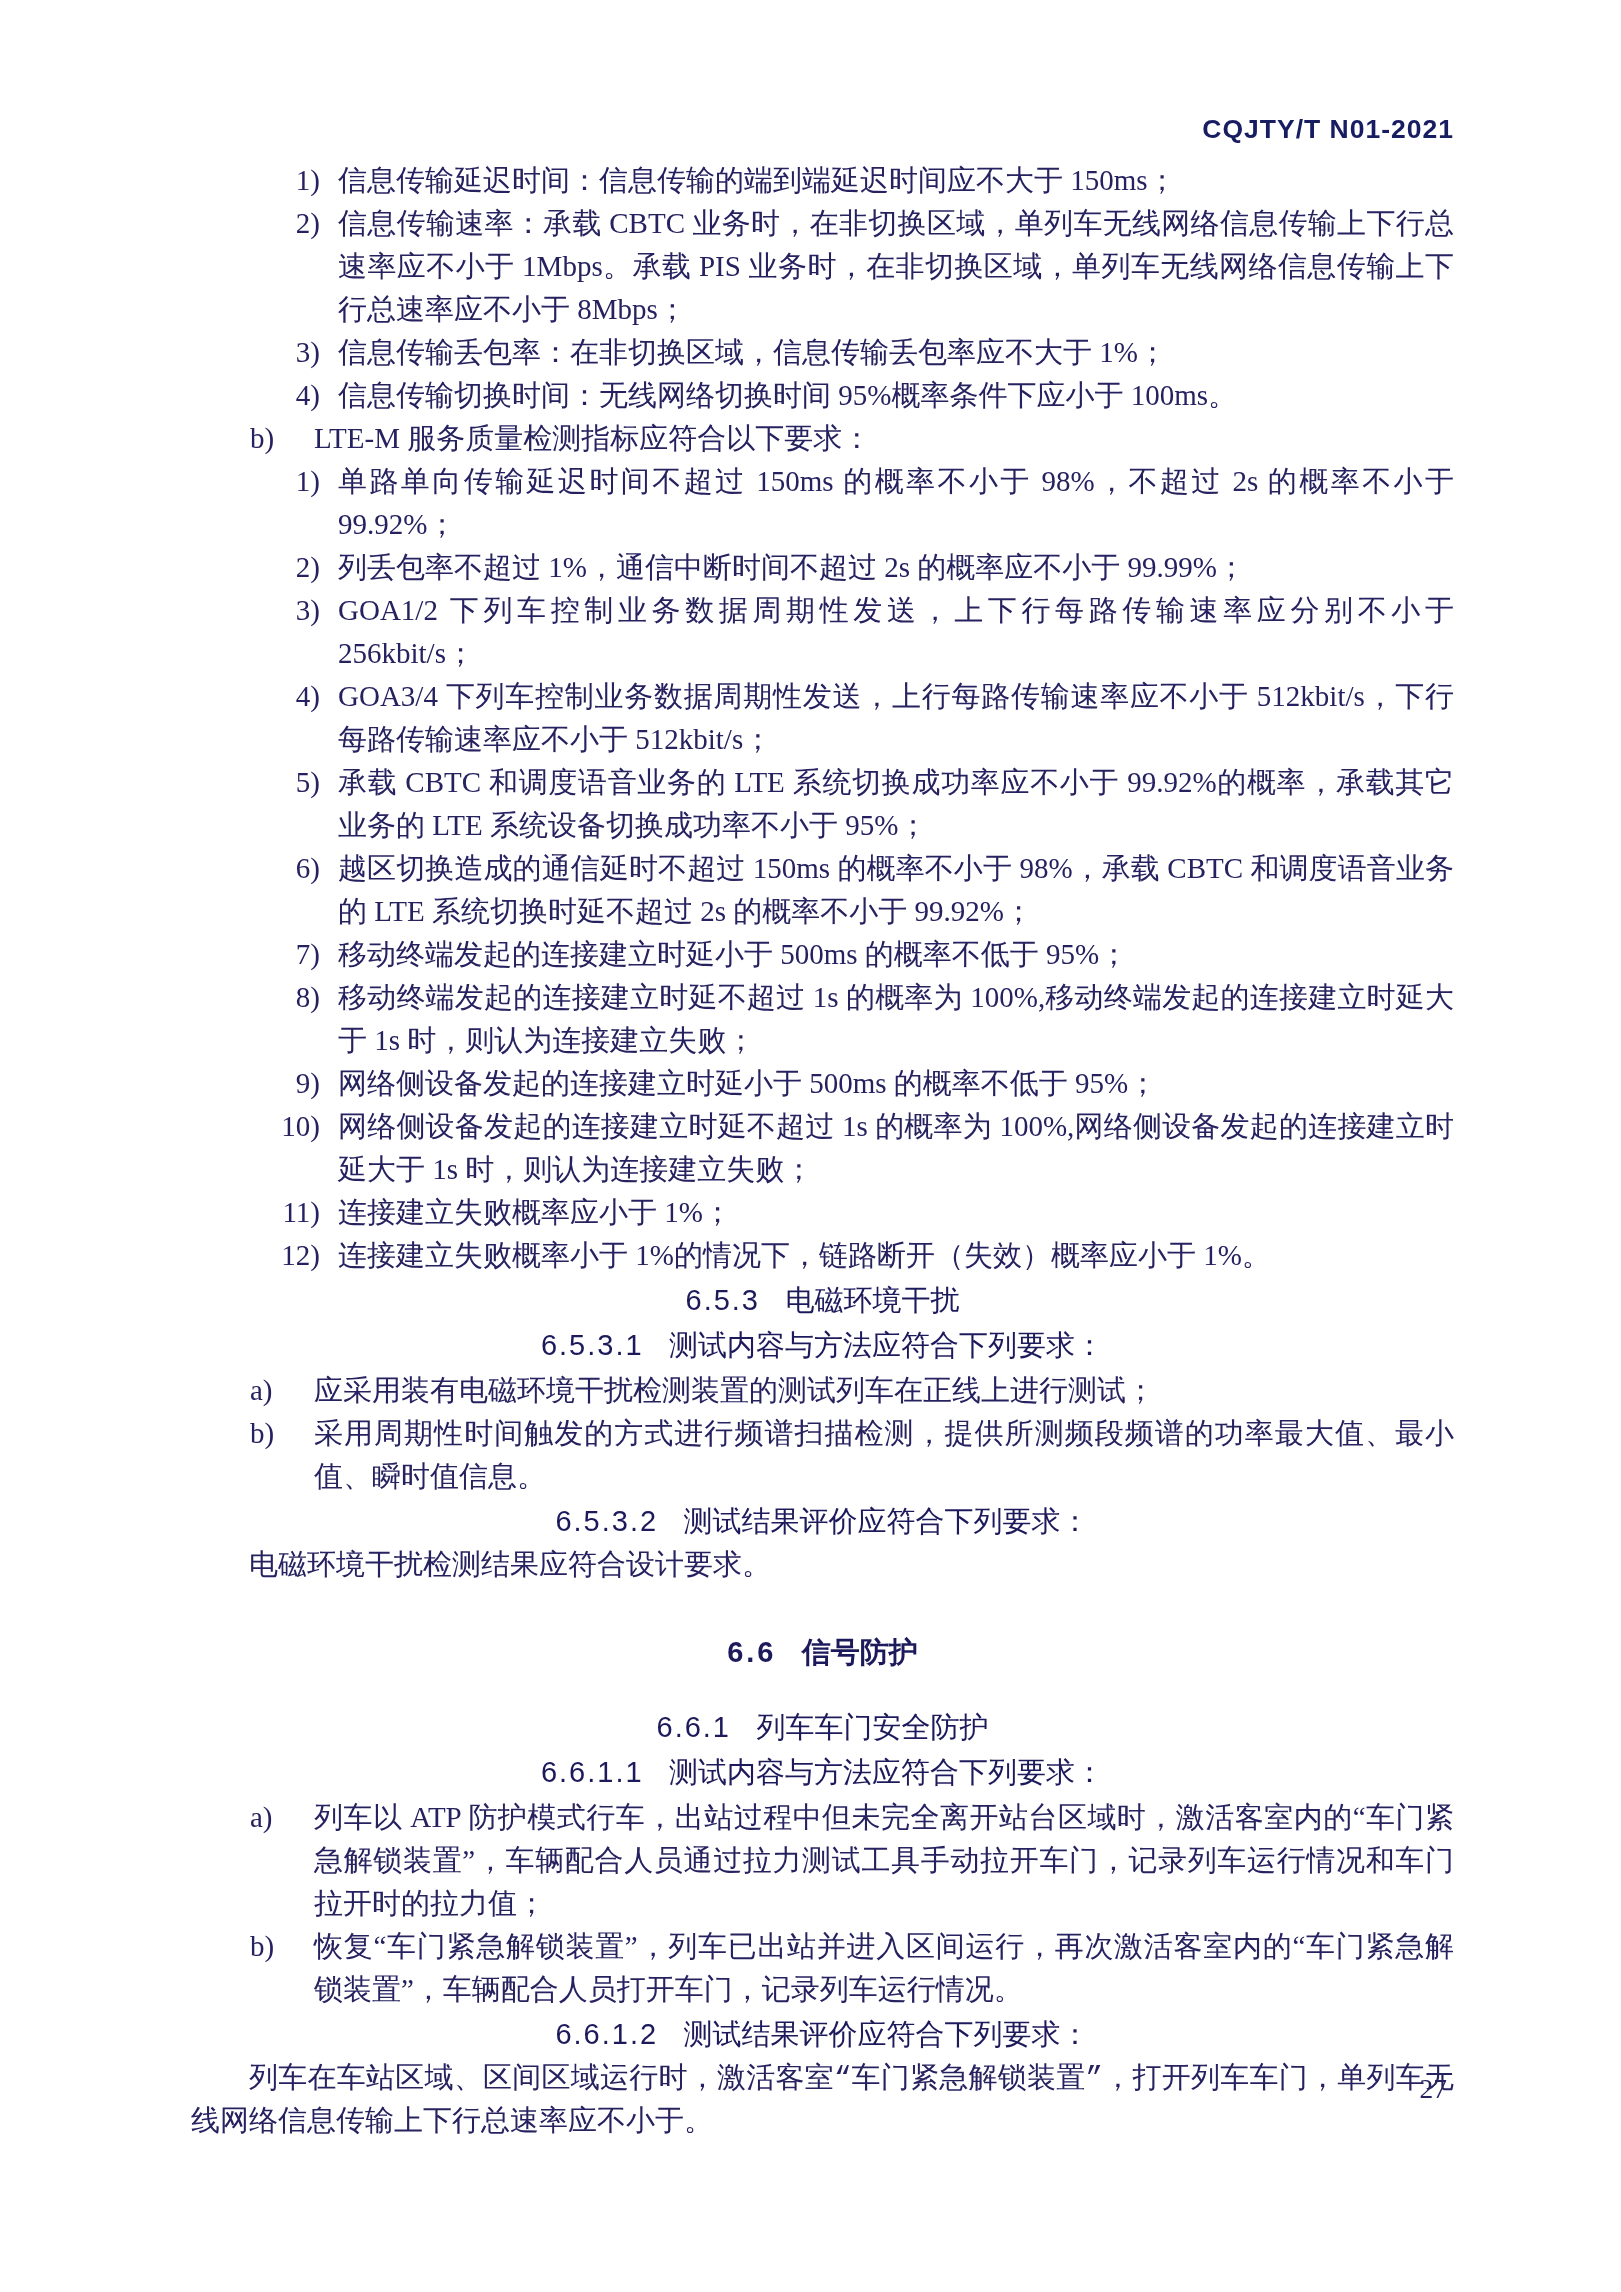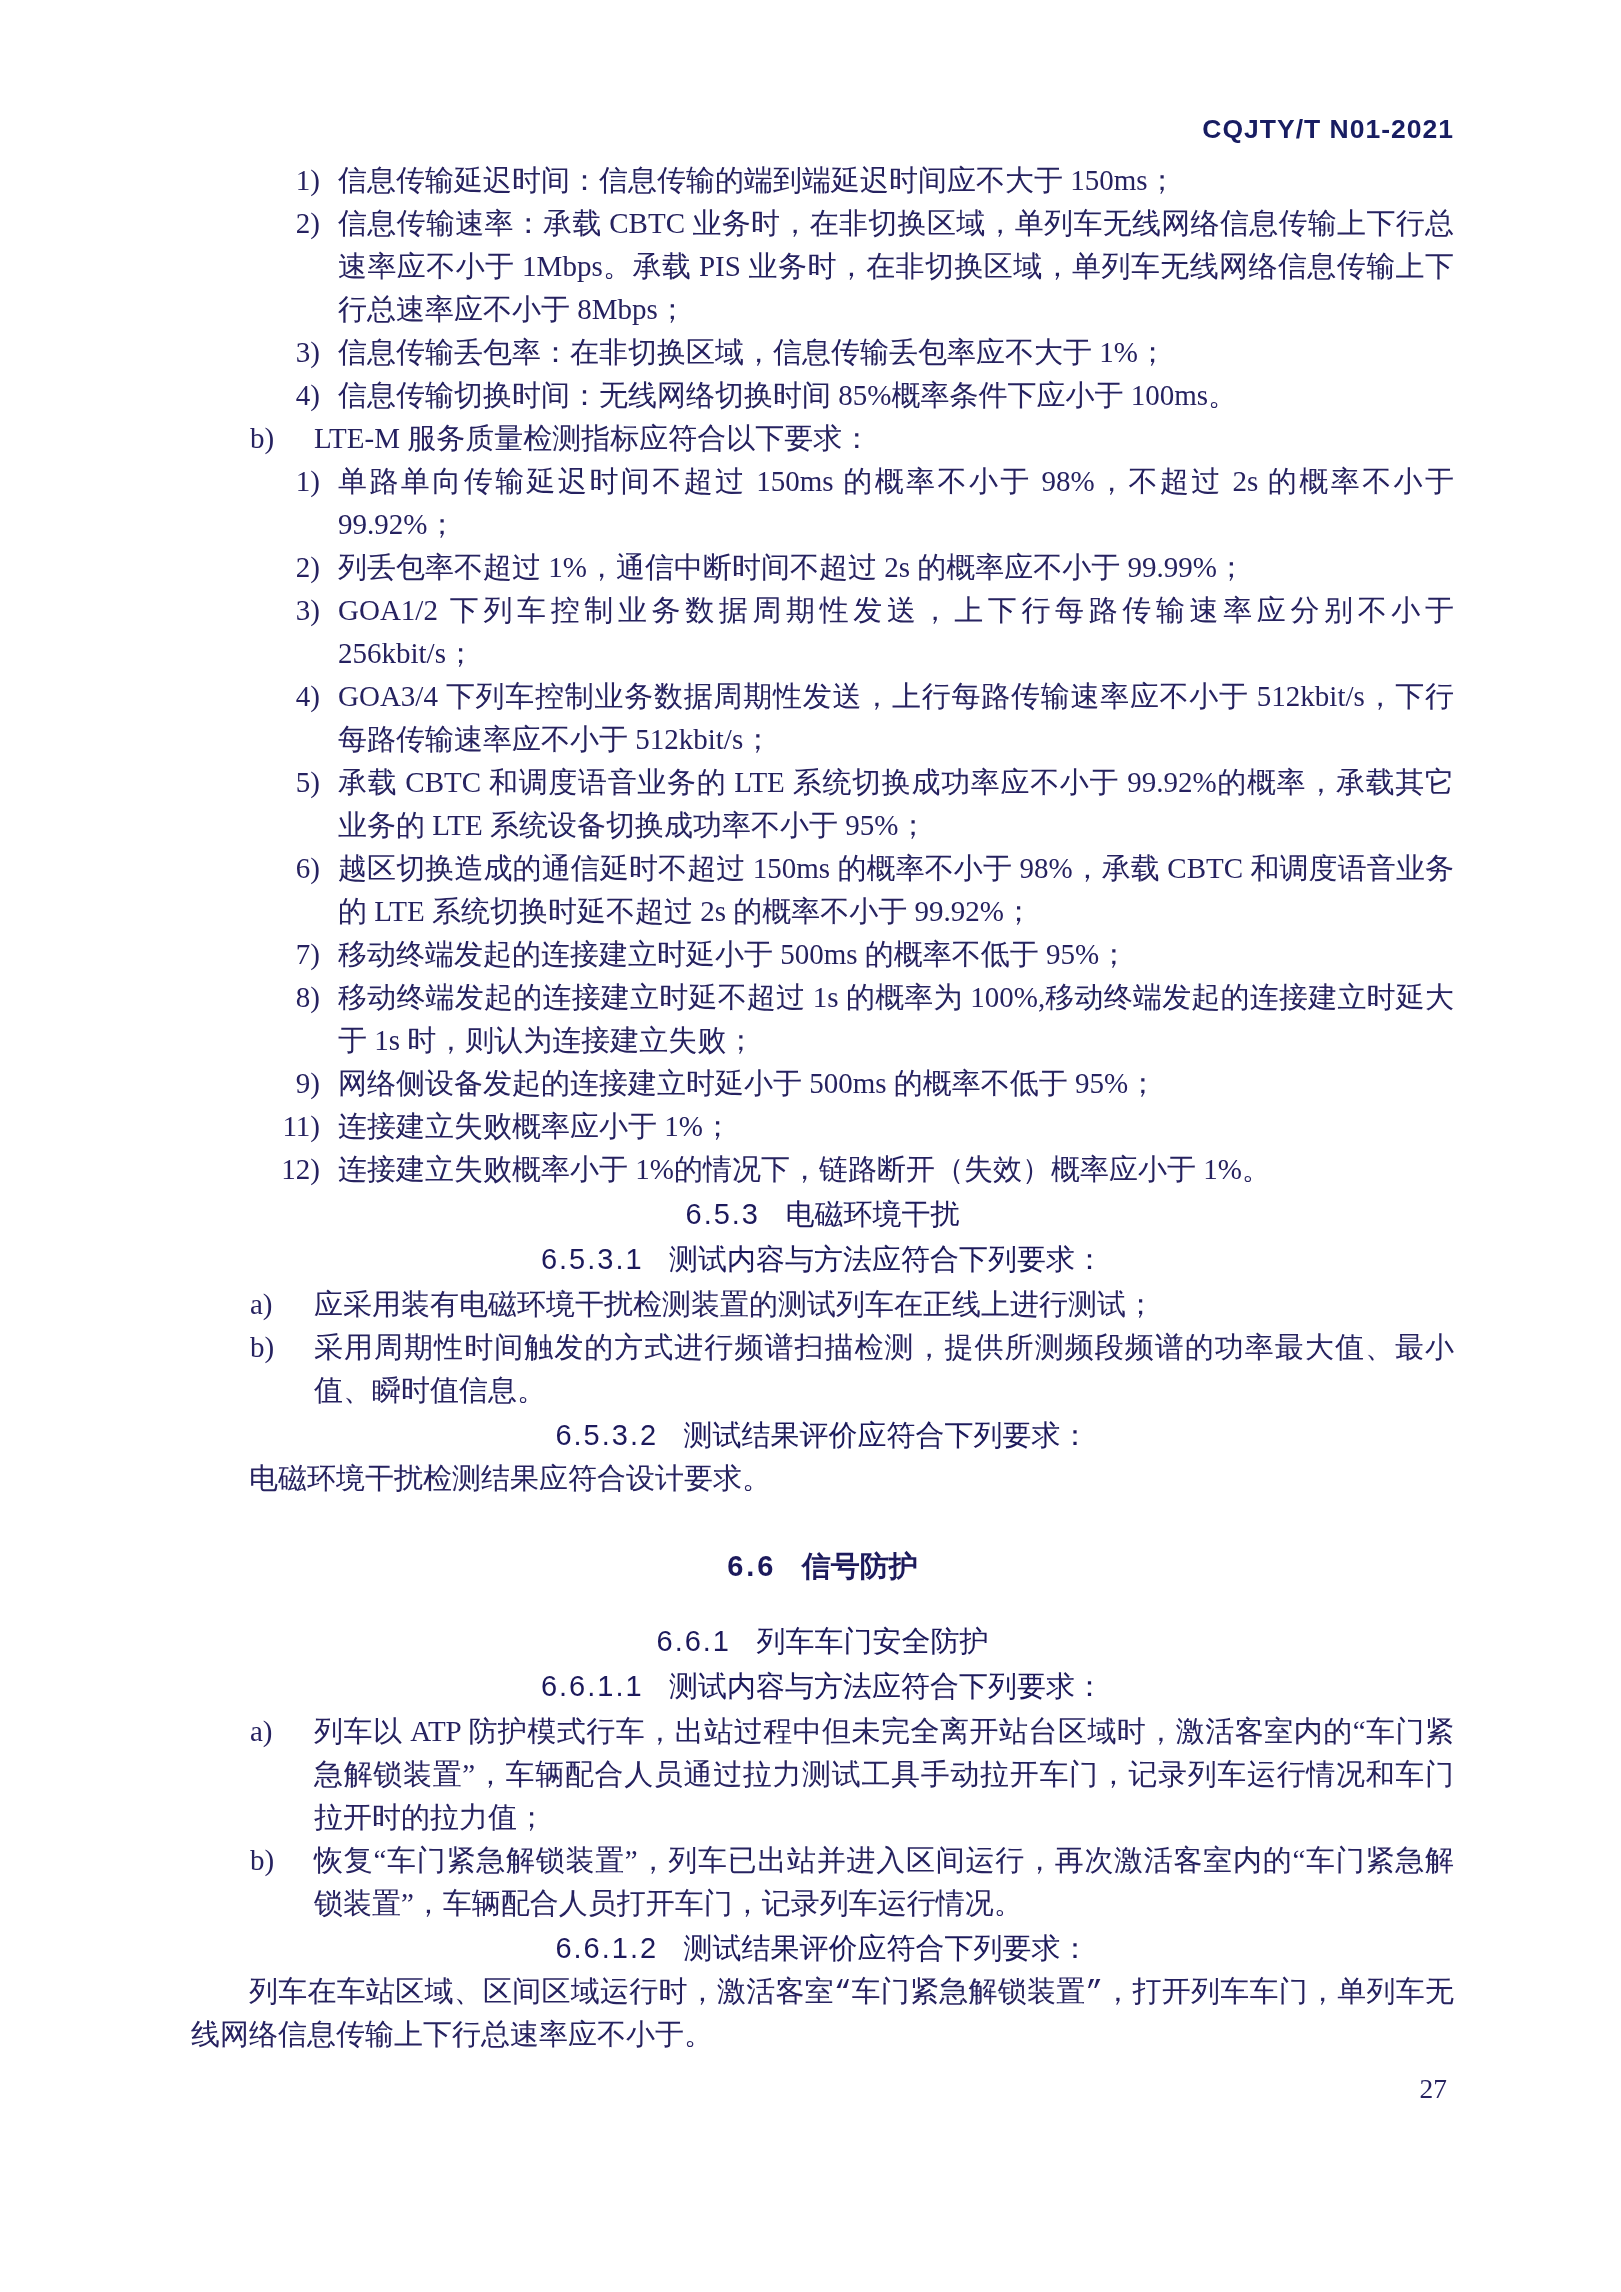--- a/index.html
+++ b/index.html
@@ -77,31 +77,32 @@
 </head>
 <body>
 
 <div class="page">
   <div class="doc-code">CQJTY/T N01-2021</div>
 
   <div class="doc-body">
       <div class="blk num-item"><span class="marker">1)</span><span class="txt">信息传输延迟时间：信息传输的端到端延迟时间应不大于 150ms；</span></div>
       <div class="blk num-item"><span class="marker">2)</span><span class="txt">信息传输速率：承载 CBTC 业务时，在非切换区域，单列车无线网络信息传输上下行总速率应不小于 1Mbps。承载 PIS 业务时，在非切换区域，单列车无线网络信息传输上下行总速率应不小于 8Mbps；</span></div>
       <div class="blk num-item"><span class="marker">3)</span><span class="txt">信息传输丢包率：在非切换区域，信息传输丢包率应不大于 1%；</span></div>
-      <div class="blk num-item"><span class="marker">4)</span><span class="txt">信息传输切换时间：无线网络切换时间 85%概率条件下应小于 100ms。</span></div>
+      <div class="blk num-item"><span class="marker">4)</span><span class="txt">信息传输切换时间：无线网络切换时间 95%概率条件下应小于 100ms。</span></div>
       <div class="blk letter-item"><span class="marker">b)</span><span class="txt">LTE-M 服务质量检测指标应符合以下要求：</span></div>
       <div class="blk num-item"><span class="marker">1)</span><span class="txt">单路单向传输延迟时间不超过 150ms 的概率不小于 98%，不超过 2s 的概率不小于 99.92%；</span></div>
       <div class="blk num-item"><span class="marker">2)</span><span class="txt">列丢包率不超过 1%，通信中断时间不超过 2s 的概率应不小于 99.99%；</span></div>
       <div class="blk num-item"><span class="marker">3)</span><span class="txt">GOA1/2 下列车控制业务数据周期性发送，上下行每路传输速率应分别不小于 256kbit/s；</span></div>
       <div class="blk num-item"><span class="marker">4)</span><span class="txt">GOA3/4 下列车控制业务数据周期性发送，上行每路传输速率应不小于 512kbit/s，下行每路传输速率应不小于 512kbit/s；</span></div>
       <div class="blk num-item"><span class="marker">5)</span><span class="txt">承载 CBTC 和调度语音业务的 LTE 系统切换成功率应不小于 99.92%的概率，承载其它业务的 LTE 系统设备切换成功率不小于 95%；</span></div>
       <div class="blk num-item"><span class="marker">6)</span><span class="txt">越区切换造成的通信延时不超过 150ms 的概率不小于 98%，承载 CBTC 和调度语音业务的 LTE 系统切换时延不超过 2s 的概率不小于 99.92%；</span></div>
       <div class="blk num-item"><span class="marker">7)</span><span class="txt">移动终端发起的连接建立时延小于 500ms 的概率不低于 95%；</span></div>
       <div class="blk num-item"><span class="marker">8)</span><span class="txt">移动终端发起的连接建立时延不超过 1s 的概率为 100%,移动终端发起的连接建立时延大于 1s 时，则认为连接建立失败；</span></div>
       <div class="blk num-item"><span class="marker">9)</span><span class="txt">网络侧设备发起的连接建立时延小于 500ms 的概率不低于 95%；</span></div>
+      <div class="blk num-item"><span class="marker">10)</span><span class="txt">网络侧设备发起的连接建立时延不超过 1s 的概率为 100%,网络侧设备发起的连接建立时延大于 1s 时，则认为连接建立失败；</span></div>
       <div class="blk num-item"><span class="marker">11)</span><span class="txt">连接建立失败概率应小于 1%；</span></div>
       <div class="blk num-item"><span class="marker">12)</span><span class="txt">连接建立失败概率小于 1%的情况下，链路断开（失效）概率应小于 1%。</span></div>
       <div class="blk heading3"><span class="hnum">6.5.3</span><span class="txt">电磁环境干扰</span></div>
       <div class="blk heading4"><span class="hnum">6.5.3.1</span><span class="txt">测试内容与方法应符合下列要求：</span></div>
       <div class="blk letter-item"><span class="marker">a)</span><span class="txt">应采用装有电磁环境干扰检测装置的测试列车在正线上进行测试；</span></div>
       <div class="blk letter-item"><span class="marker">b)</span><span class="txt">采用周期性时间触发的方式进行频谱扫描检测，提供所测频段频谱的功率最大值、最小值、瞬时值信息。</span></div>
       <div class="blk heading4"><span class="hnum">6.5.3.2</span><span class="txt">测试结果评价应符合下列要求：</span></div>
       <div class="blk para"><span class="txt">电磁环境干扰检测结果应符合设计要求。</span></div>
       <div class="blk heading2"><span class="hnum">6.6</span><span class="txt">信号防护</span></div>
       <div class="blk heading3"><span class="hnum">6.6.1</span><span class="txt">列车车门安全防护</span></div>

